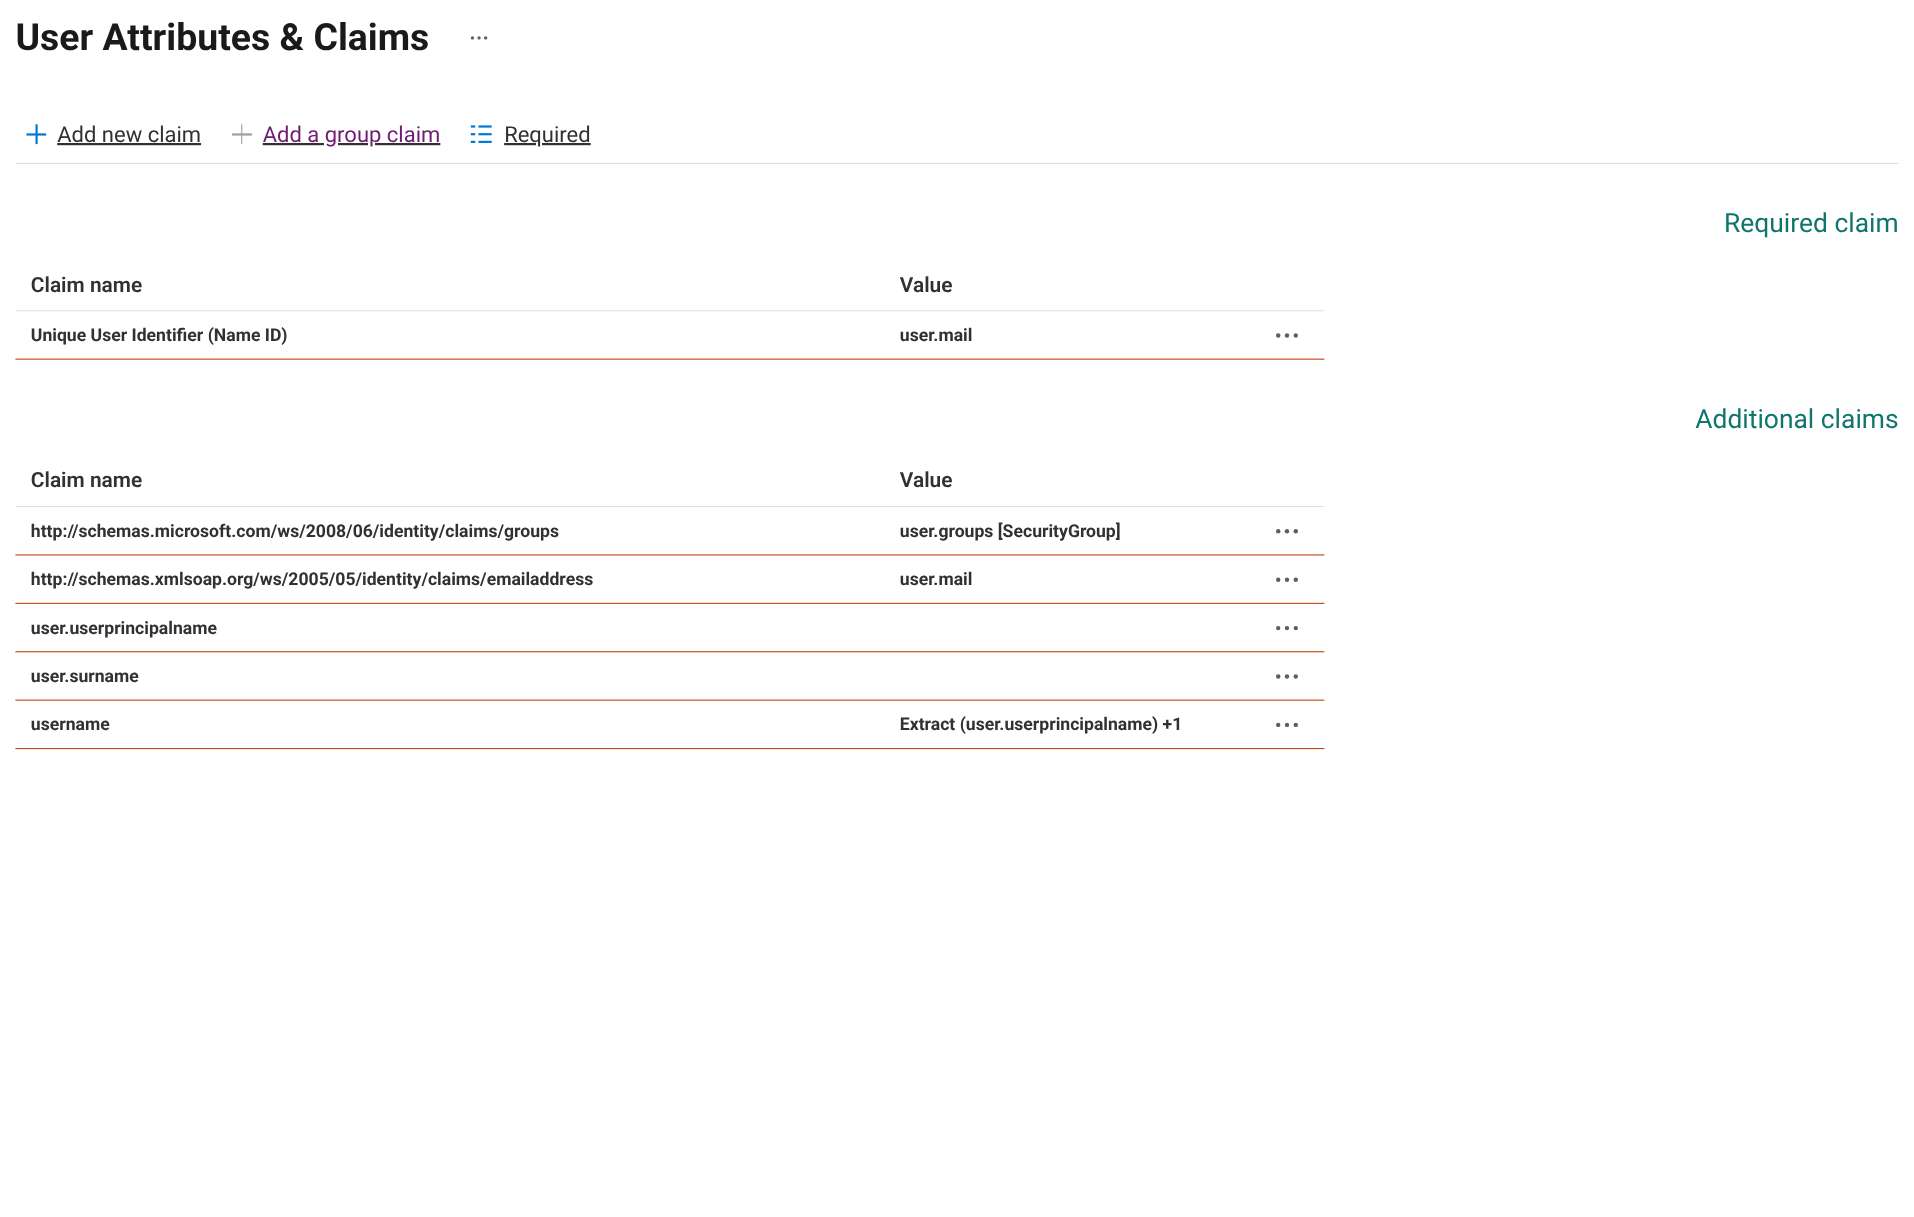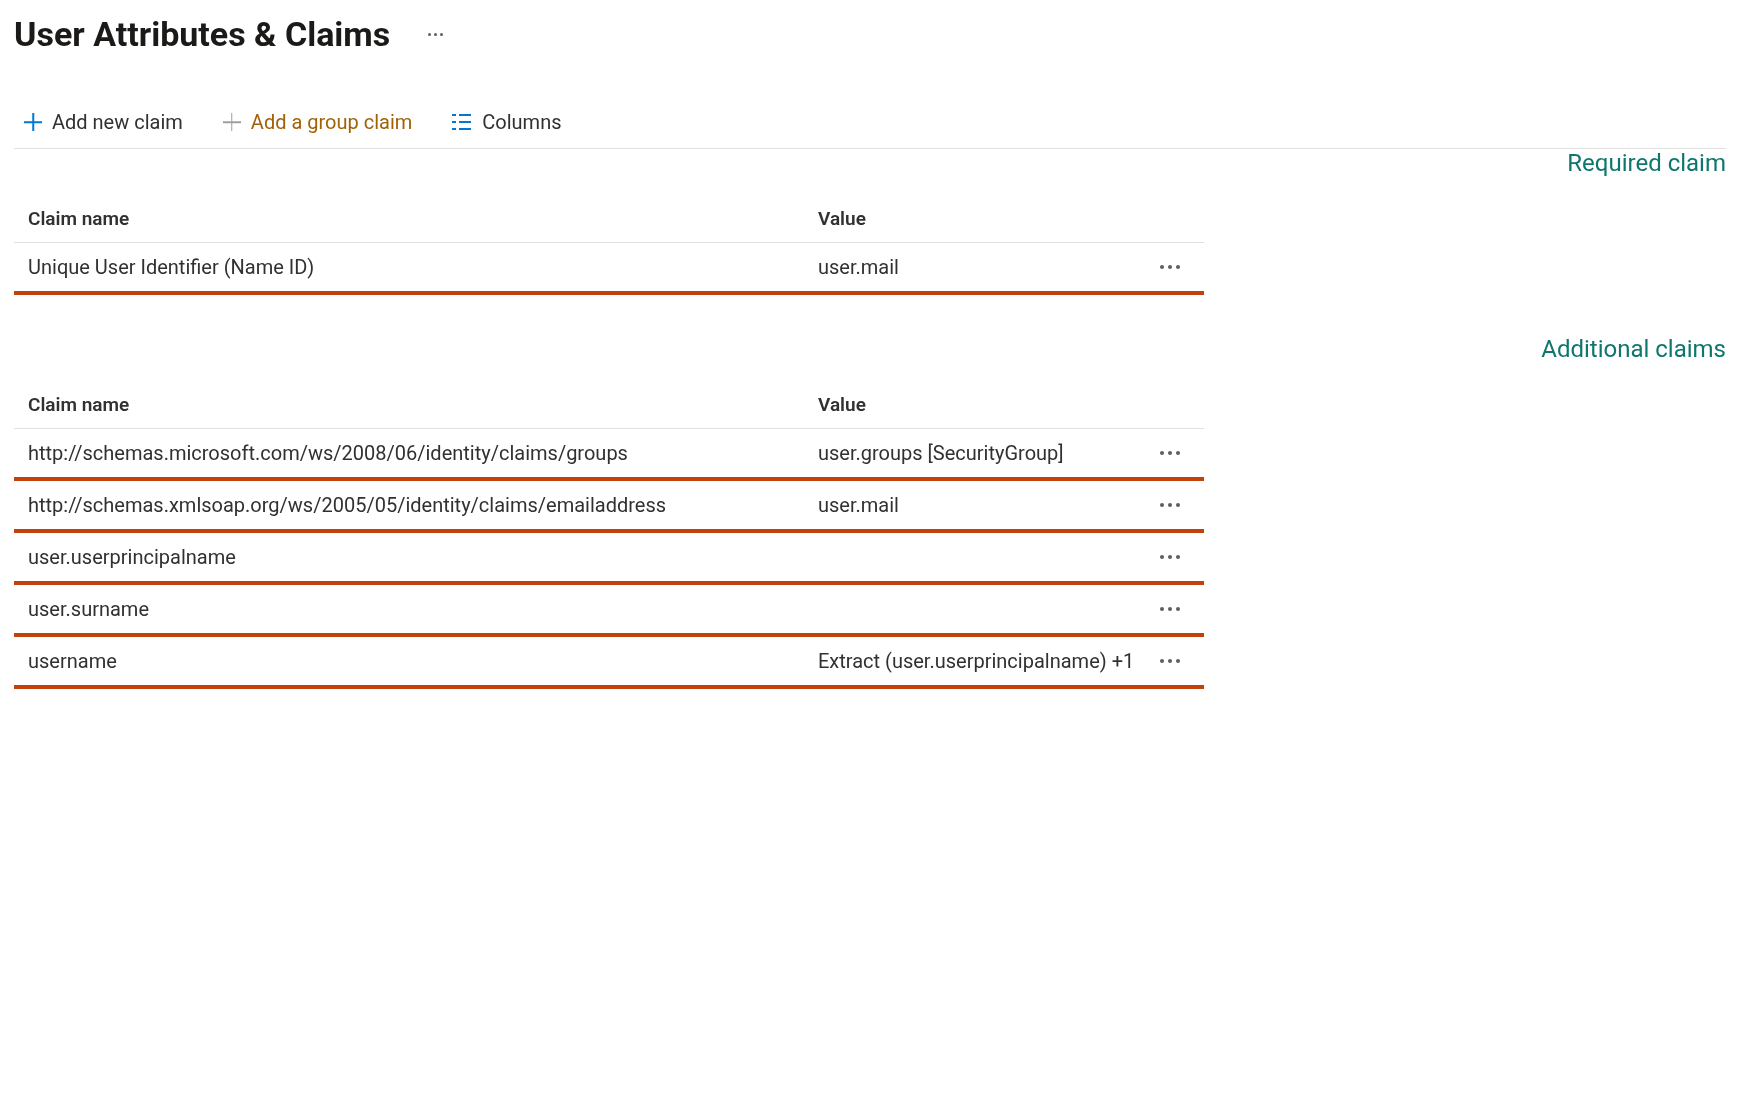--- a/index.html
+++ b/index.html
@@ -28,34 +28,36 @@
   }
   .more-dots span {
     width: 3px;
     height: 3px;
     border-radius: 50%;
     background: #605e5c;
   }
   .toolbar {
     display: flex;
     align-items: center;
-    gap: 40px;
+    gap: 28px;
     padding: 8px 0 14px 10px;
     border-bottom: 1px solid #e1dfdd;
+    margin-bottom: 40px;
+    text-decoration: underline;
   }
   .tb-item {
     display: inline-flex;
     align-items: center;
     gap: 10px;
     font-size: 20px;
     cursor: pointer;
     color: #323130;
   }
   .tb-item.disabled {
-    color: #a16207;
+    color: #701a75;
     cursor: default;
     text-align: center;
   }
   .plus-icon {
     width: 18px;
     height: 18px;
     position: relative;
     display: inline-block;
   }
   .plus-icon::before,
@@ -99,23 +101,24 @@
     text-align: right;
   }
   .tbl {
     width: 1190px;
     max-width: 100%;
     margin-bottom: 40px;
   }
   .tbl .row {
     display: flex;
     align-items: center;
-    border-bottom: 4px solid #c2410c;
+    border-bottom: 1px solid #c2410c;
     padding: 12px 14px;
-    font-size: 20px;
+    font-size: 16px;
+    font-weight: bold;
   }
   .tbl .row.header {
     font-weight: 600;
     font-size: 19px;
     border-bottom: 1px solid #e1dfdd;
   }
   .col-name { flex: 0 0 790px; }
   .col-value { flex: 1 1 auto; }
   .col-actions { flex: 0 0 40px; display: flex; justify-content: center; }
   .row-dots {
@@ -157,21 +160,21 @@
         </span>
       <span class="line">
           <span class="seg-short"></span>
           <span class="seg-long"></span>
         </span>
       <span class="line">
           <span class="seg-short"></span>
           <span class="seg-long"></span>
         </span>
     </span>
-    <span>Columns</span>
+    <span>Required</span>
   </div>
 </div>
 
 <div class="section-title">Required claim</div>
 <div class="tbl">
   <div class="row header">
     <div class="col-name">Claim name</div>
     <div class="col-value">Value</div>
     <div class="col-actions"></div>
   </div>

